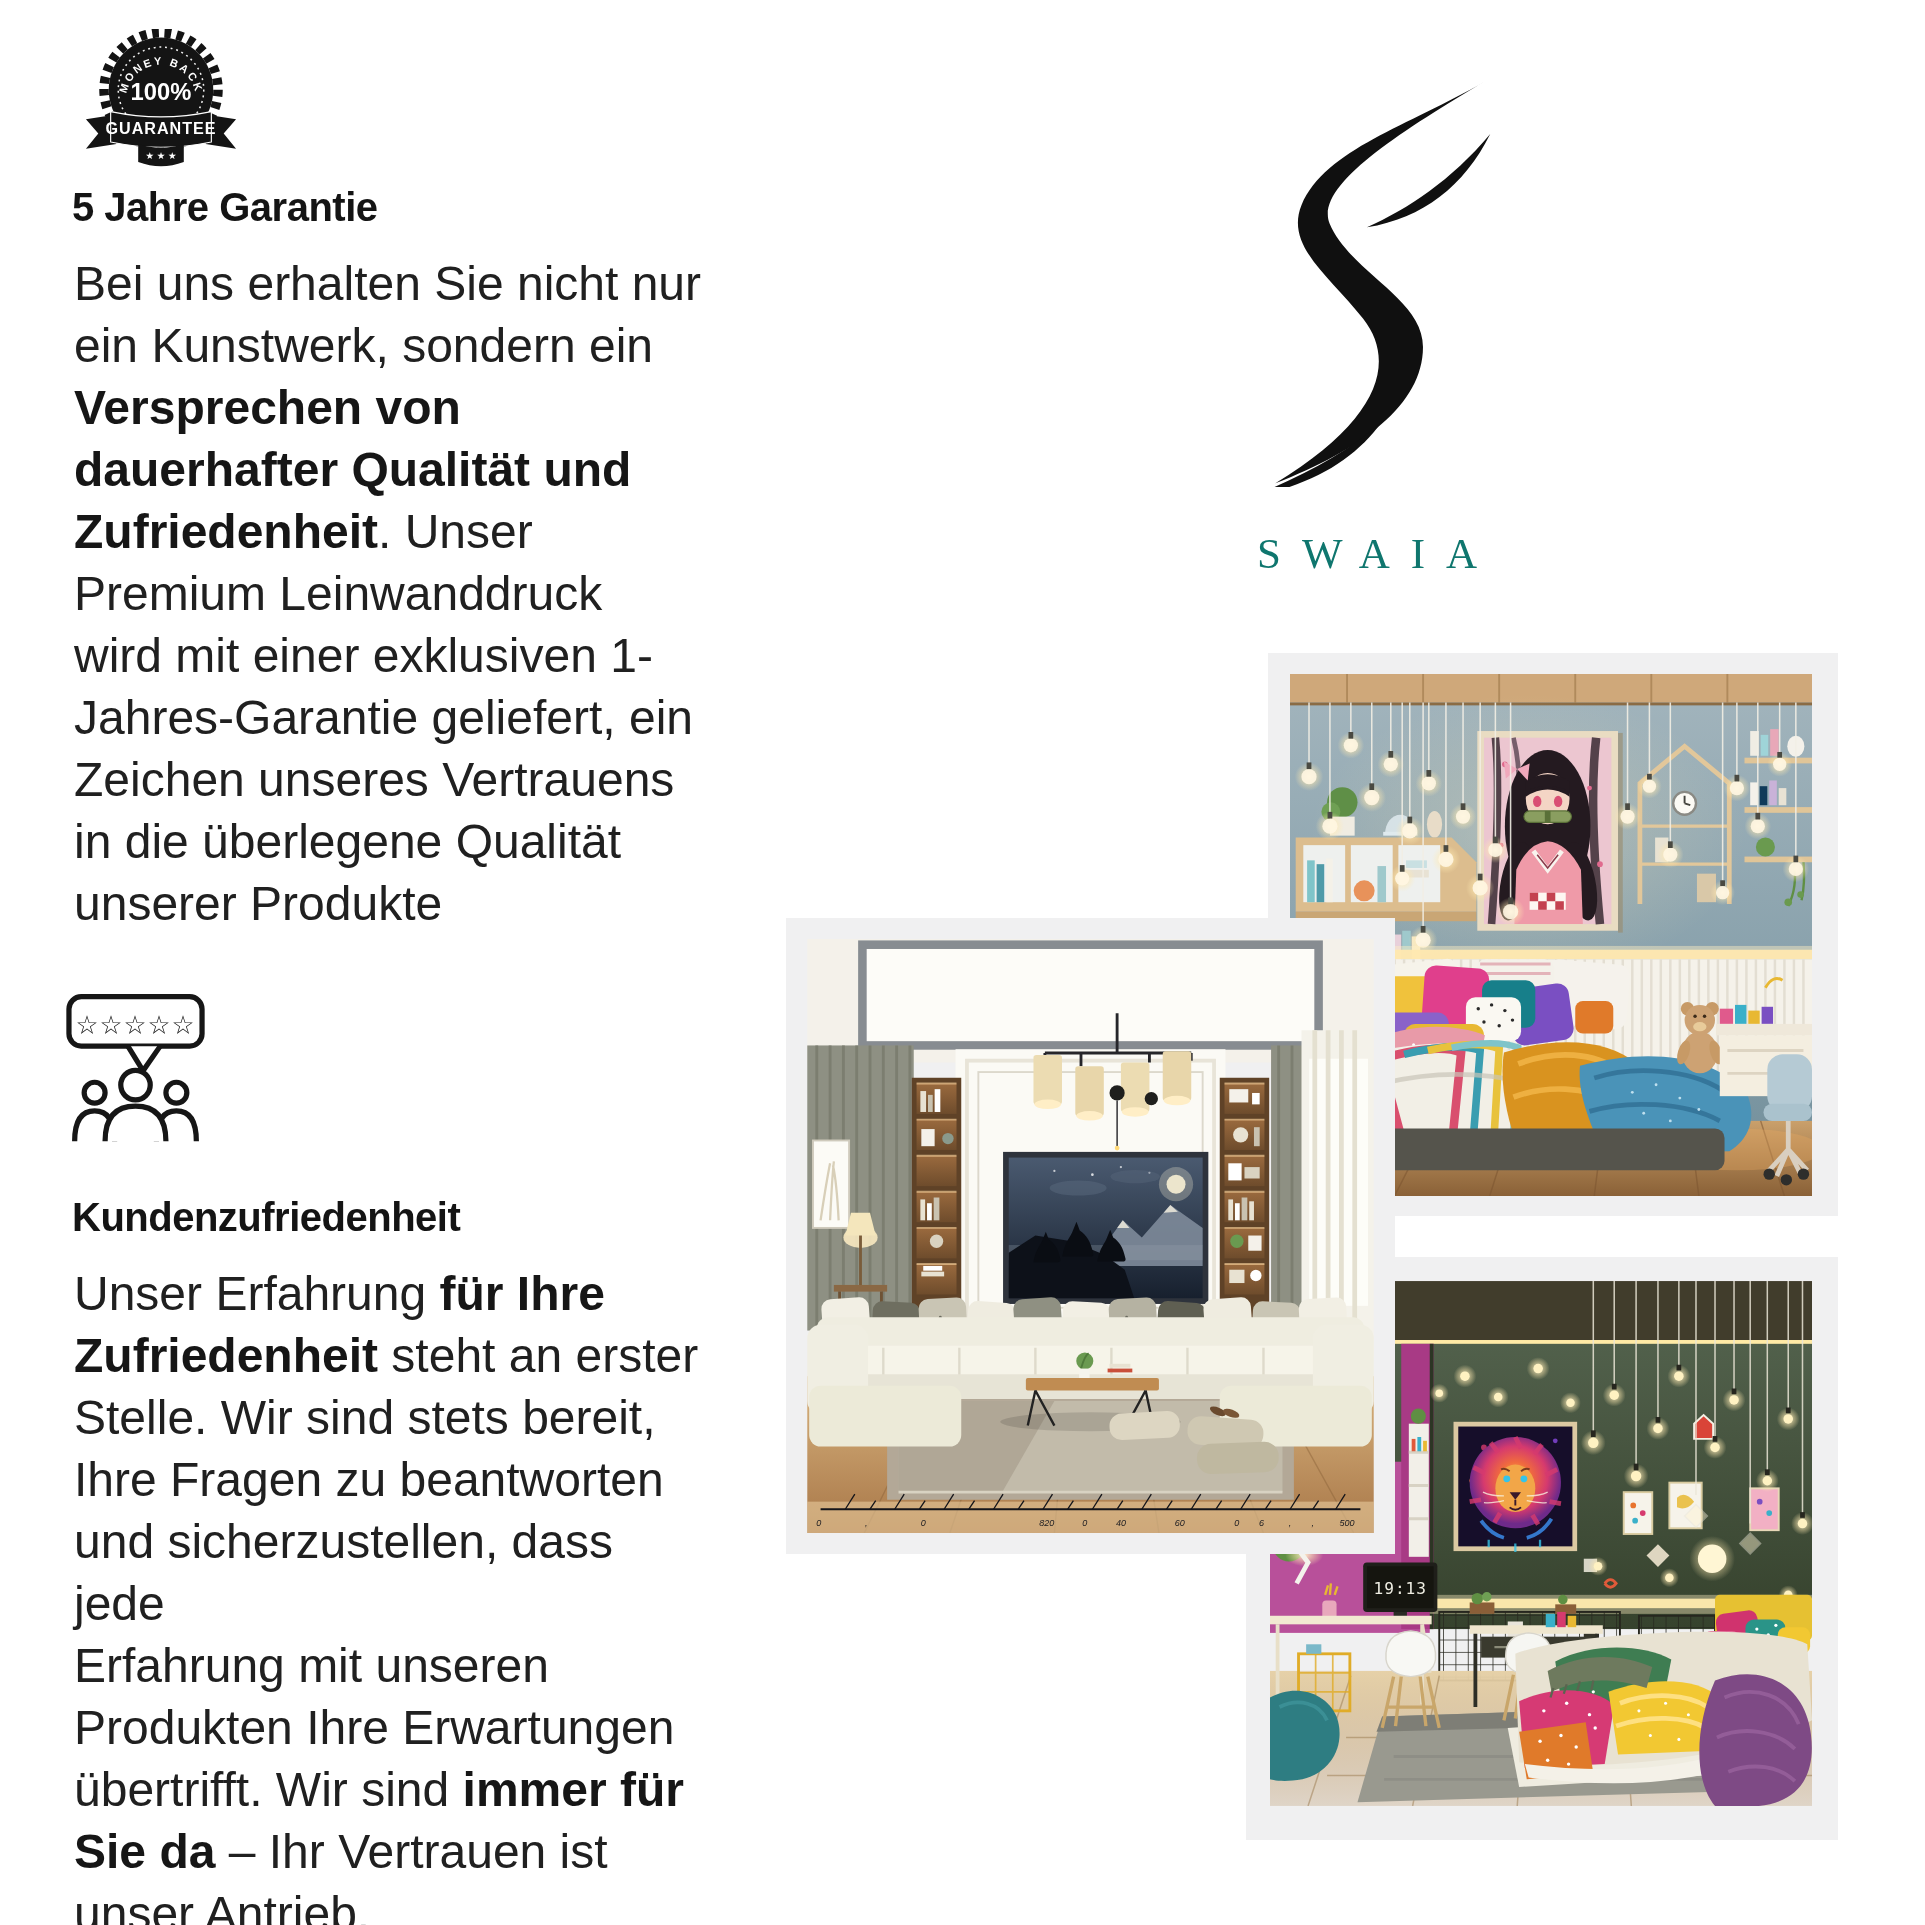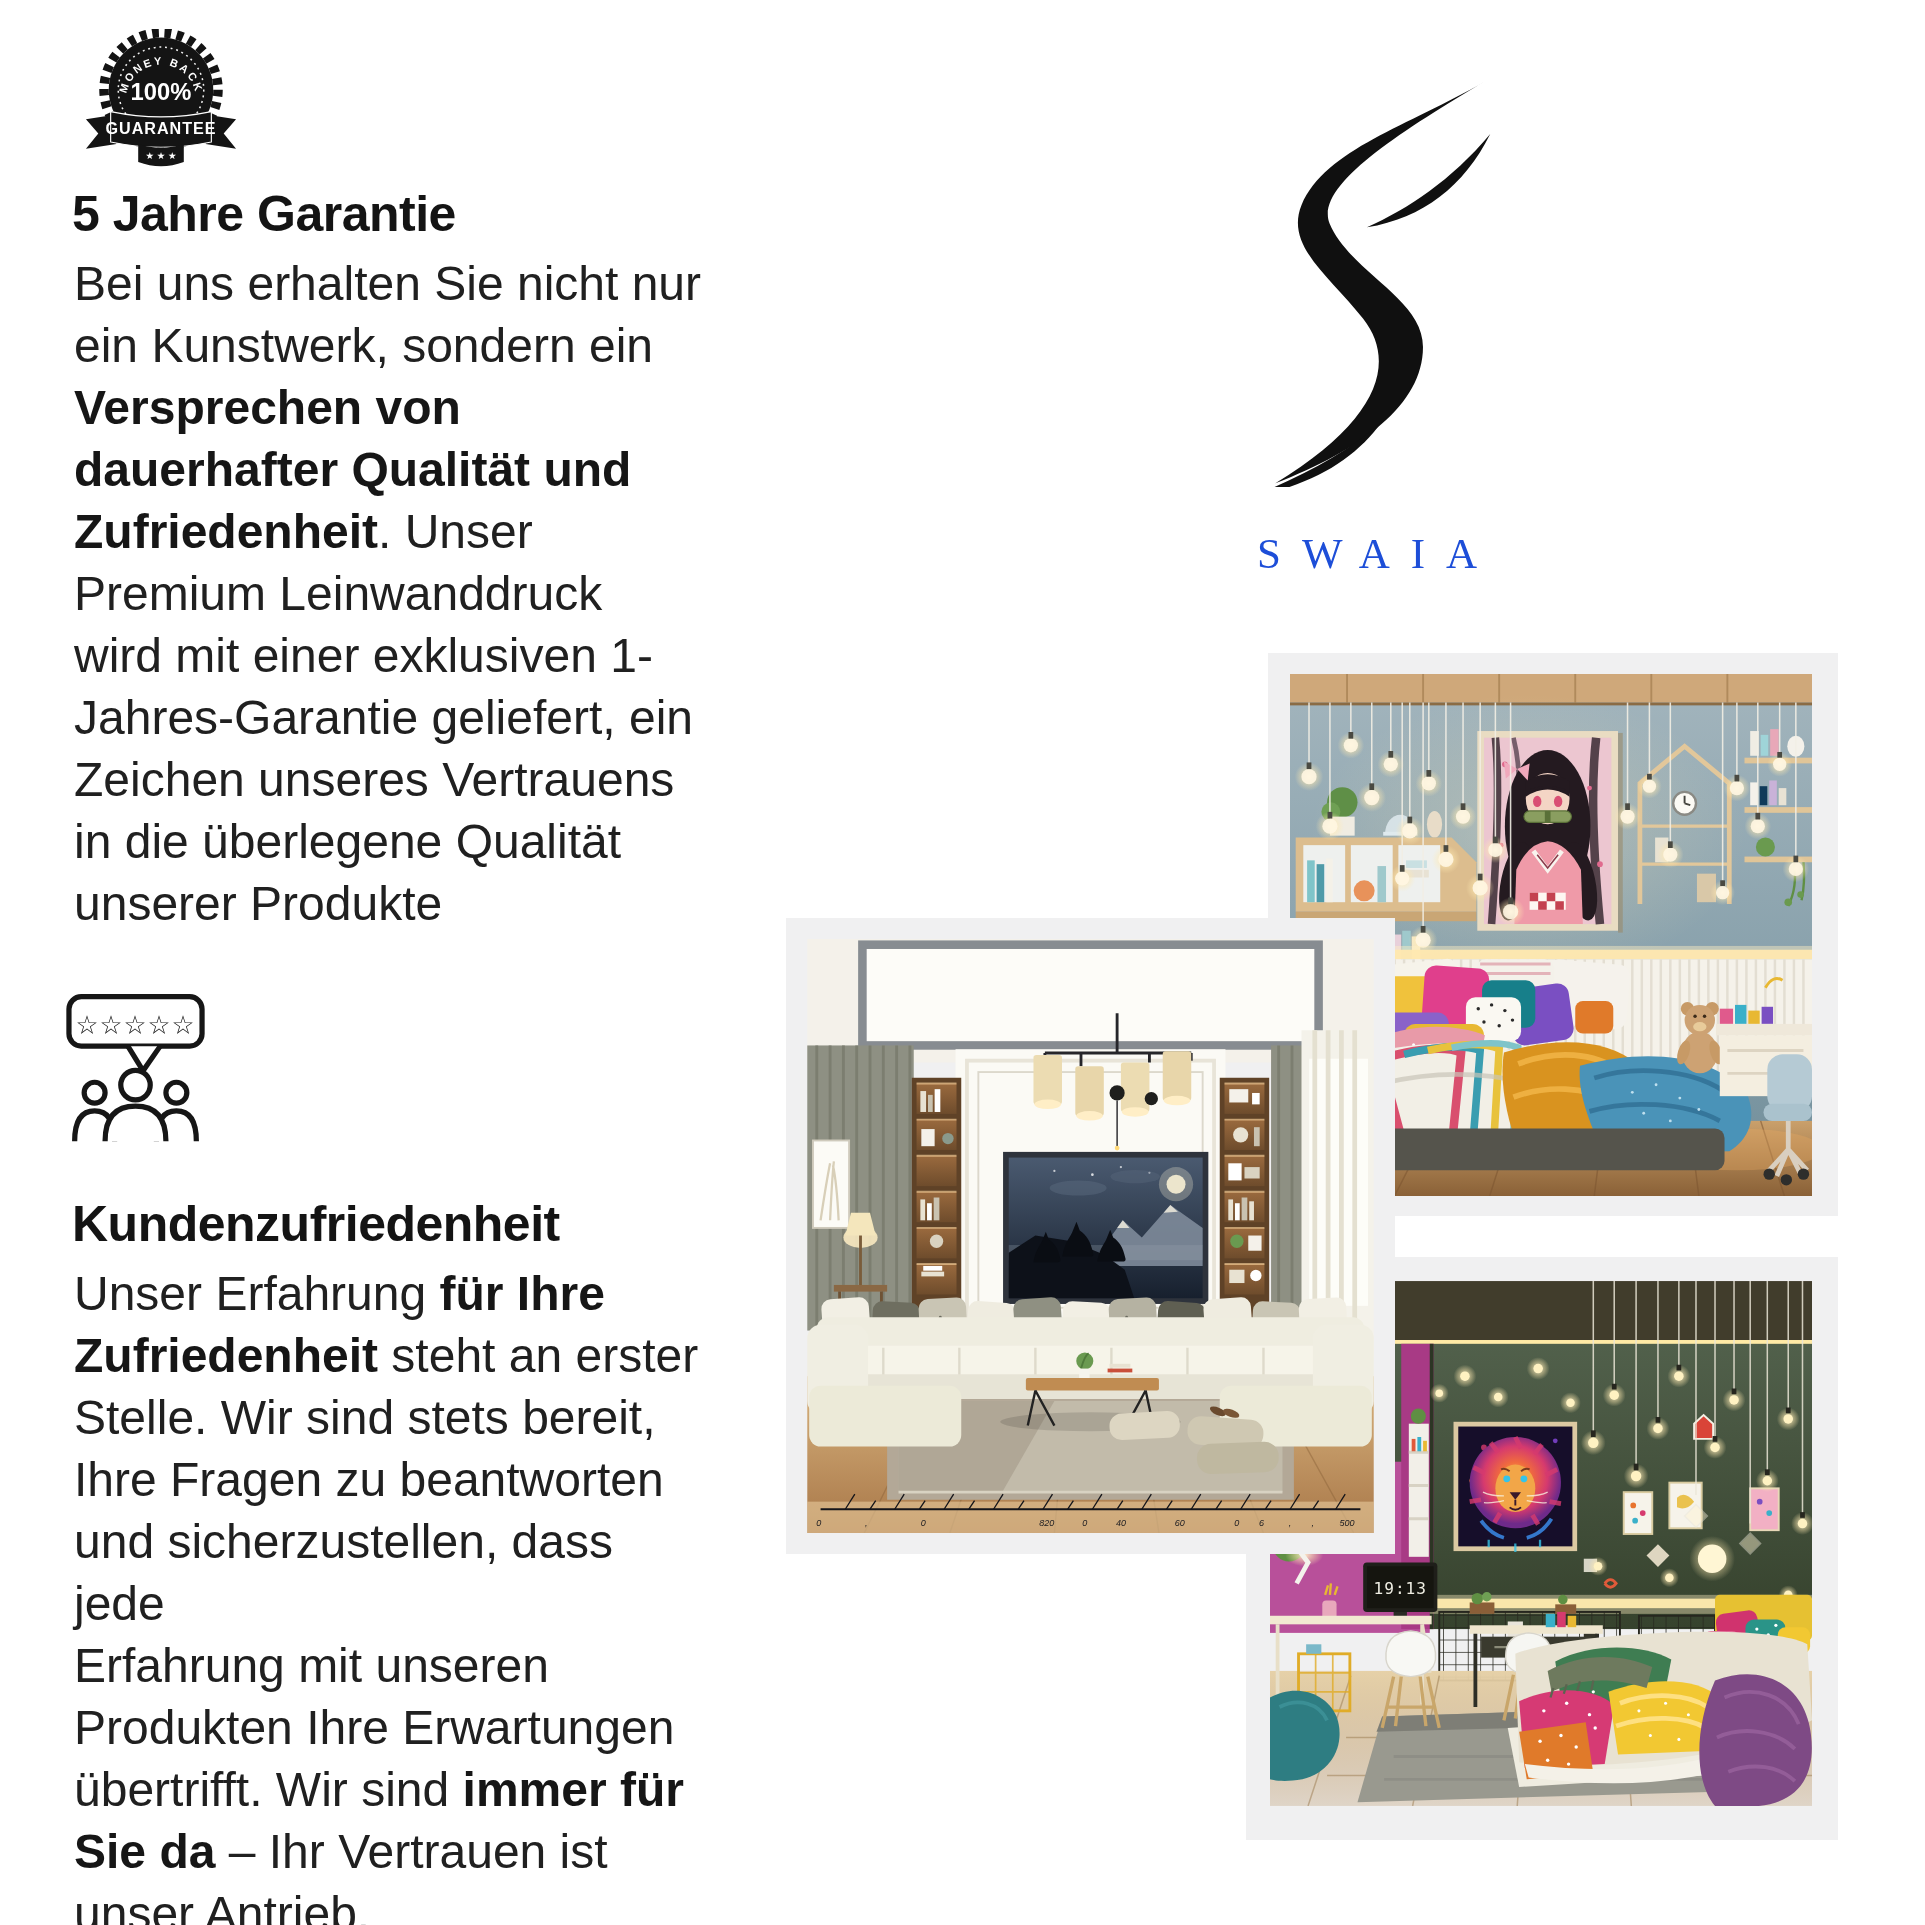--- a/index.html
+++ b/index.html
@@ -1,25 +1,25 @@
 <!DOCTYPE html>
 <html style="font-size:15px"><head>
 <meta charset="utf-8">
 <style>
   html,body{margin:0;padding:0;background:#ffffff;}
   .page{position:relative;width:1926px;height:1926px;overflow:hidden;background:#ffffff;
         font-family:"Liberation Sans",sans-serif;color:#1c1c1c;}
   .abs{position:absolute;}
   
-  .h-big{position:absolute;left:72px;font-size:50px;font-weight:800;letter-spacing:-0.5px;color:#141414;white-space:nowrap;}
+  .h-big{position:absolute;left:72px;font-size:40px;font-weight:800;letter-spacing:-0.5px;color:#141414;white-space:nowrap;}
   .para{position:absolute;left:74px;width:628px;font-size:48px;line-height:62px;color:#202020;white-space:pre-line;}
   .para b{font-weight:700;color:#161616;}
   
   .wordmark{position:absolute;left:1236px;top:529px;width:257px;text-align:center;
-            font-family:"Liberation Serif",serif;font-size:43px;font-weight:400;color:#1d4ed8;
+            font-family:"Liberation Serif",serif;font-size:43px;font-weight:400;color:#0f766e;
             letter-spacing:21px;padding-left:21px;box-sizing:border-box;white-space:nowrap;}
   
   .card{position:absolute;background:#f0f0f1;}
   .card svg{position:absolute;display:block;}
 </style>
 </head>
 <body>
 
 <div class="page">
 

